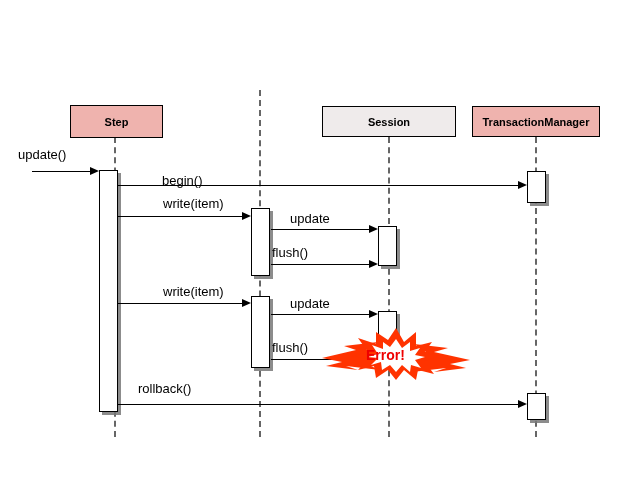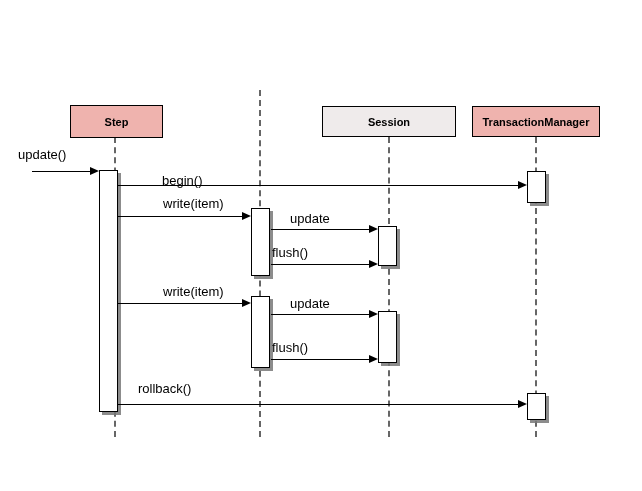--- a/index.html
+++ b/index.html
@@ -150,14 +150,26 @@
   <div class="msg-head" style="left:369px; top:310px;"></div>
 
   <div class="msg-label" style="left:272px; top:340px;">flush()</div>
   <div class="msg-line" style="left:271px; top:359px; width:101px;"></div>
   <div class="msg-head" style="left:369px; top:355px;"></div>
 
   <div class="msg-label" style="left:138px; top:381px;">rollback()</div>
   <div class="msg-line" style="left:118px; top:404px; width:403px;"></div>
   <div class="msg-head" style="left:518px; top:400px;"></div>
 
+  <div class="error-burst" style="left:322px; top:326px; width:148px; height:56px;">
+    <svg width="148" height="56" viewBox="0 0 148 56" xmlns="http://www.w3.org/2000/svg" aria-hidden="true">
+
+      <polygon fill="#ff3300" points="0,32 34,24 22,20 56,16 44,24 72,22 50,32 74,34 44,38 58,44 24,40 36,44 4,40 20,36"></polygon>
+      <polygon fill="#ff3300" points="148,34 112,26 126,22 92,18 104,26 76,24 98,34 74,36 104,40 90,46 124,42 112,46 144,42 128,38"></polygon>
+
+      <polygon fill="#ff3300" points="74,2 82,16 94,6 94,20 110,16 102,27 118,30 102,35 112,48 96,44 94,54 82,44 74,54 66,44 54,52 52,40 36,44 46,33 30,30 46,26 36,12 54,18 54,6 66,14"></polygon>
+
+      <polygon fill="#ffffff" points="74,13 80,22 88,16 88,25 98,22 93,29 103,31 93,34 99,42 89,39 88,46 80,39 74,46 68,39 60,44 59,36 49,39 56,32 46,31 56,28 50,19 61,23 61,16 68,21"></polygon>
+    </svg>
+    <span class="error-text" style="left:44px; top:21px;">Error!</span>
+  </div>
 
 </div>
 
 </body></html>

